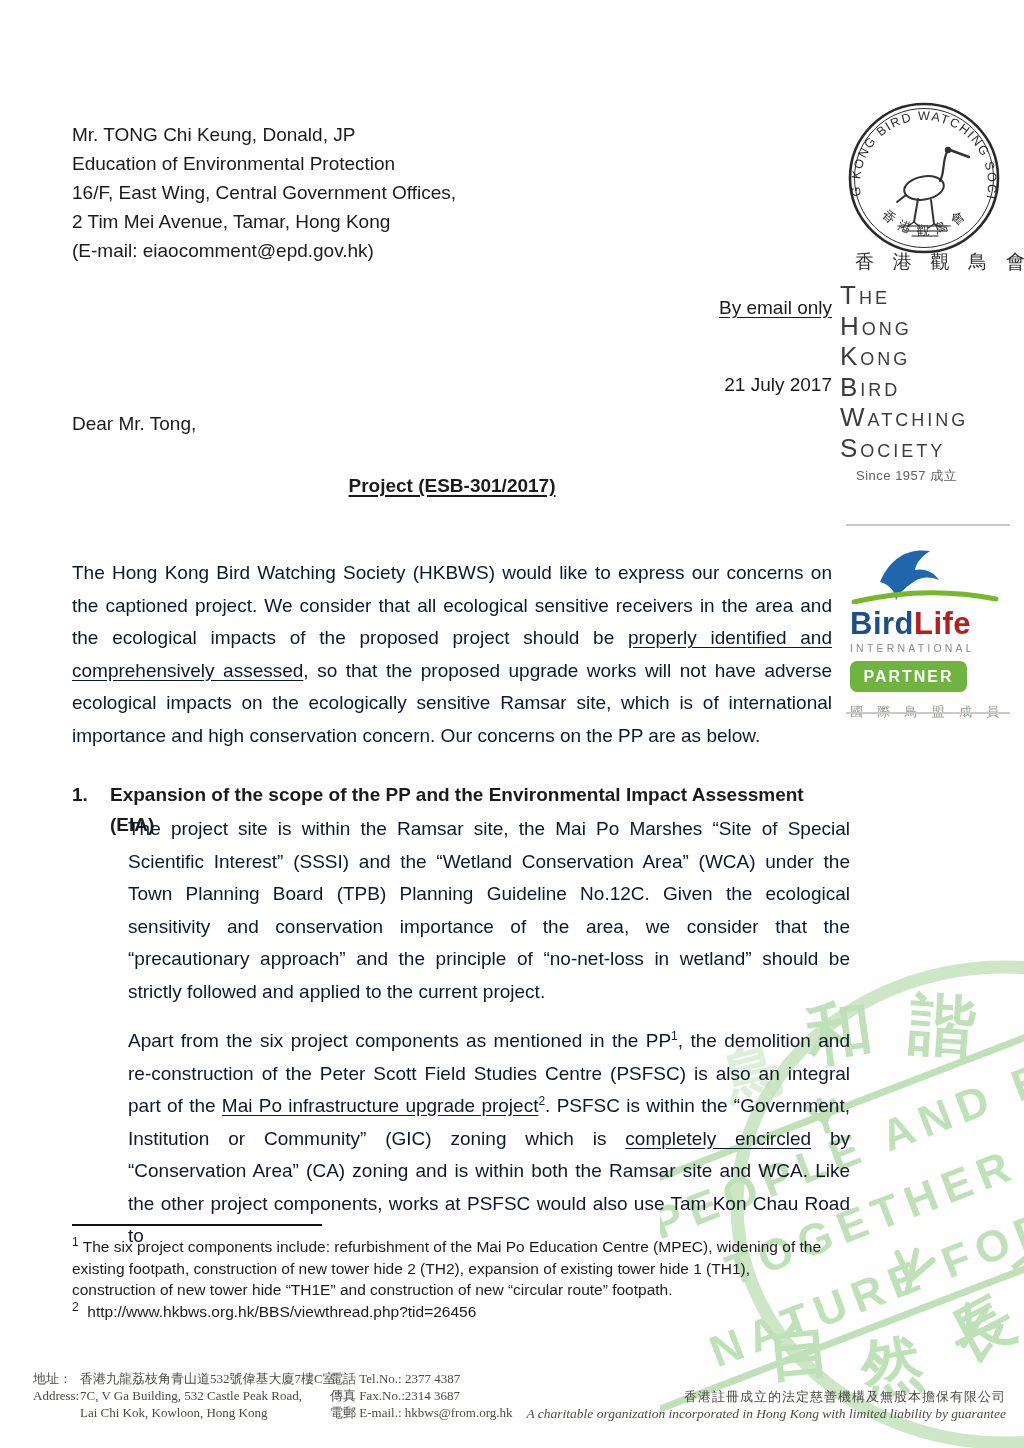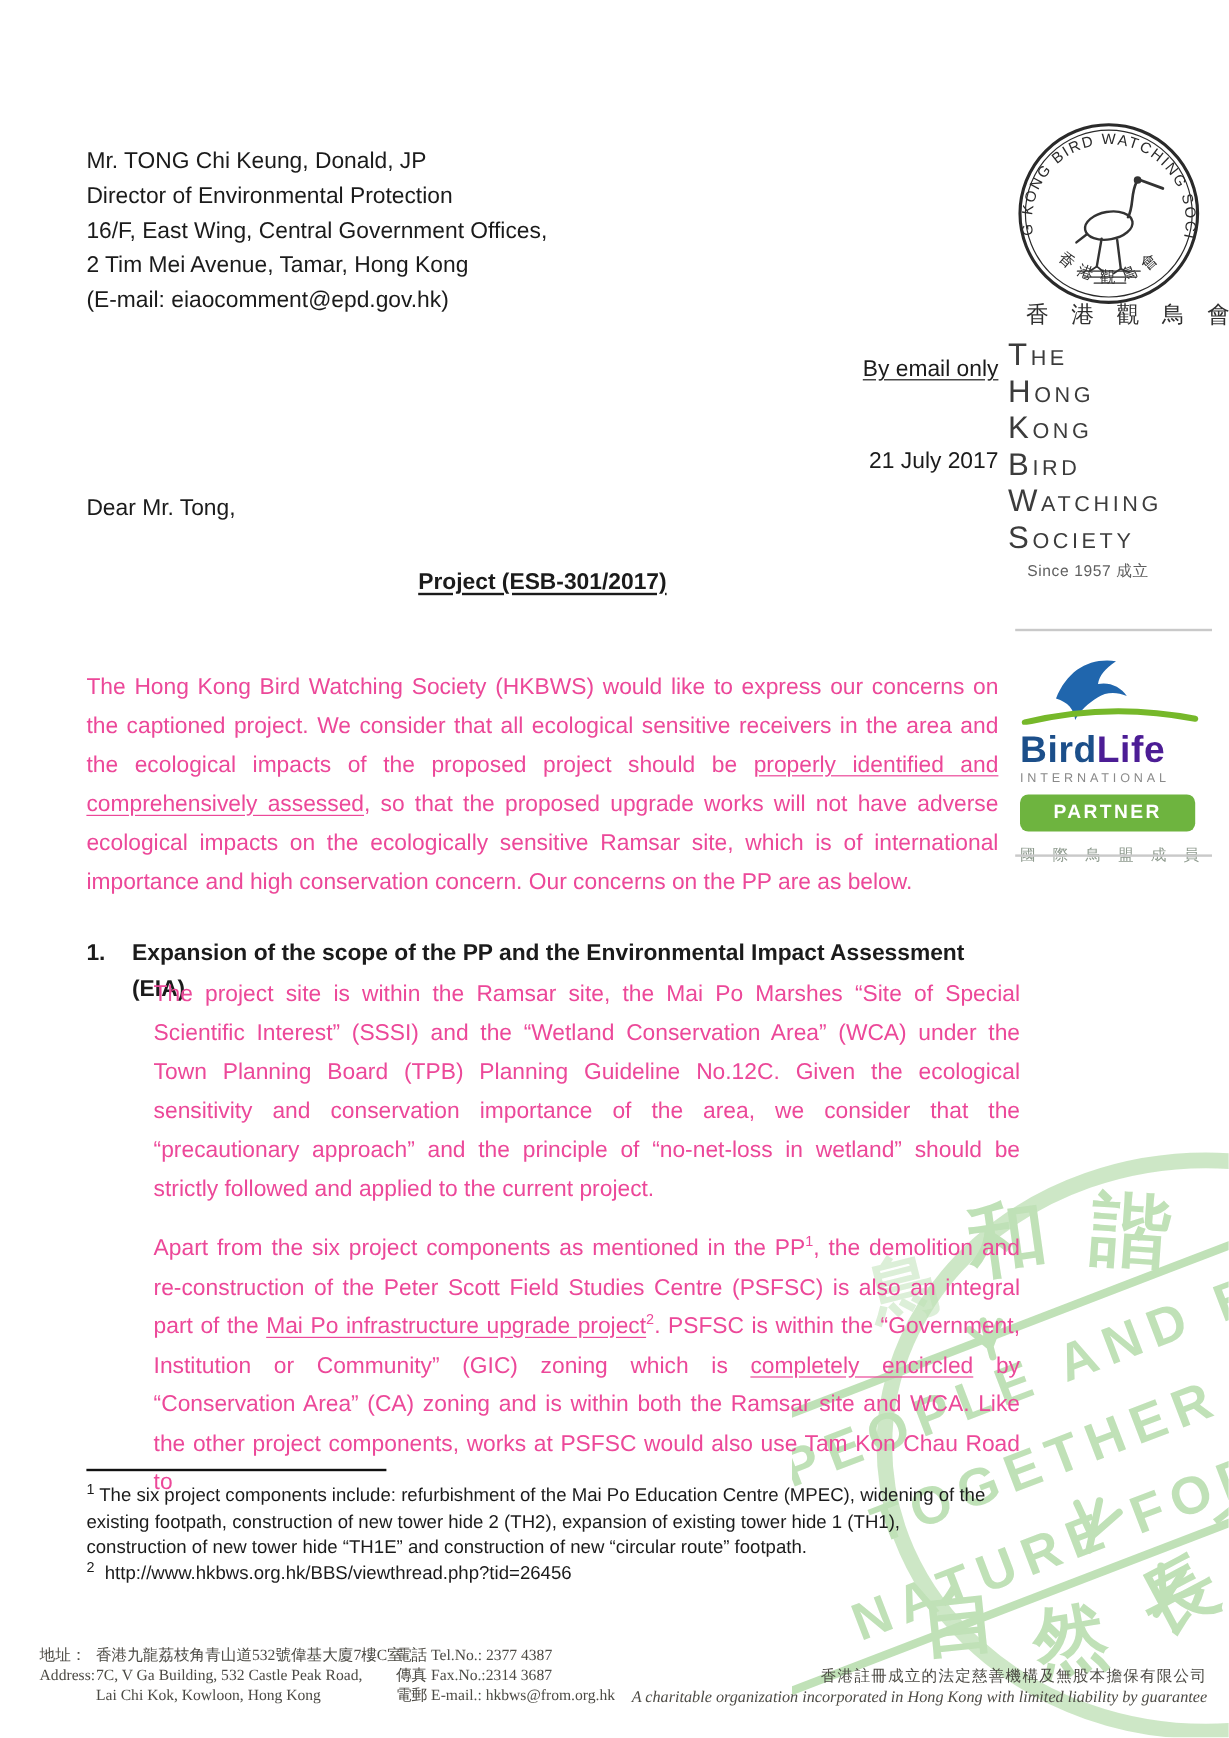--- a/index.html
+++ b/index.html
@@ -3,21 +3,21 @@
 <meta charset="utf-8">
 <style>
   html,body{margin:0;padding:0;background:#ffffff;}
   .page{position:relative;width:1024px;height:1448px;background:#ffffff;overflow:hidden;
         font-family:"Liberation Sans",sans-serif;color:#1b1b1b;}
   .fg{position:absolute;inset:0;z-index:1;}
   .wm{position:absolute;left:660px;top:950px;z-index:0;pointer-events:none;}
 
   
   .blk{position:absolute;left:72px;width:760px;}
-  .body-text{font-size:19px;line-height:32.5px;text-align:justify;color:#ec4899;}
+  .body-text{font-size:19px;line-height:32.5px;text-align:justify;color:#0f172a;}
   .recipient{font-size:19px;line-height:29px;}
   .right-al{text-align:right;font-size:19px;}
   .u{text-decoration:underline;text-underline-offset:3px;}
   sup{font-size:12px;line-height:0;vertical-align:super;}
   .subject{text-align:center;font-weight:bold;font-size:19px;line-height:34px;}
   .subject .u{text-decoration-thickness:2px;}
   .sec-row{display:flex;font-weight:bold;font-size:19px;line-height:30px;}
   .sec-num{width:38px;flex:0 0 38px;}
   .indent{margin-left:56px;width:722px;}
   .fn-rule{position:absolute;left:72px;top:1224px;width:250px;height:2px;background:#111;}
@@ -25,23 +25,23 @@
   .footnotes p{margin:0;}
 
   
   .org-cn{position:absolute;left:855px;top:249px;font-size:19px;letter-spacing:7px;color:#2f2f2f;white-space:nowrap;}
   .wordmark{position:absolute;left:840px;top:280px;font-size:26px;line-height:30.5px;
             font-variant:small-caps;letter-spacing:3px;color:#3c3c3c;font-weight:500;}
   .since{position:absolute;left:856px;top:467px;font-size:13px;color:#5f5f5f;letter-spacing:.5px;}
   .side-rule{position:absolute;left:846px;width:164px;height:2px;background:#c9c9c9;}
   .birdlife{position:absolute;left:850px;top:542px;width:158px;}
   .bl-name{font-size:31px;font-weight:bold;letter-spacing:.5px;margin-top:0px;line-height:32px;}
-  .bl-bird{color:#1c4f8a;} .bl-life{color:#4c1d95;}
+  .bl-bird{color:#1c4f8a;} .bl-life{color:#b91c1c;}
   .bl-intl{font-size:10.5px;letter-spacing:3.2px;color:#8a8a8a;margin-top:2px;}
-  .bl-badge{width:146px;height:31px;margin-top:7px;background:#6eb43f;border-radius:7px;
+  .bl-badge{width:117px;height:31px;margin-top:7px;background:#6eb43f;border-radius:7px;
             color:#ffffff;font-weight:bold;font-size:16px;letter-spacing:2px;
             display:flex;align-items:center;justify-content:center;}
   .bl-cap{font-size:13px;letter-spacing:5.5px;color:#8f9b8f;margin-top:11px;white-space:nowrap;}
 
   
   .footer{position:absolute;top:1366px;left:0;width:1024px;font-family:"Liberation Serif",serif;
           color:#4c4a44;font-size:13px;line-height:17px;}
   .f-left{position:absolute;left:33px;top:4px;}
   .f-grid{display:grid;grid-template-columns:47px auto;column-gap:0px;}
   .f-mid{position:absolute;left:330px;top:4px;}
@@ -85,21 +85,21 @@
         <text x="58" y="246">TOGETHER</text>
         <text x="14" y="316">NATURE FOREVER</text>
       </g>
     </g>
   </svg>
 
   <div class="fg">
 
     <div class="blk recipient" style="top:120px;">
       <div>Mr. TONG Chi Keung, Donald, JP</div>
-      <div>Director of Environmental Protection</div>
+      <div>Education of Environmental Protection</div>
       <div>16/F, East Wing, Central Government Offices,</div>
       <div>2 Tim Mei Avenue, Tamar, Hong Kong</div>
       <div>(E-mail: eiaocomment@epd.gov.hk)</div>
     </div>
 
     <div class="blk right-al" style="top:297px;">
       <span class="u">By email only</span>
     </div>
 
     <div class="blk right-al" style="top:374px;">21 July 2017</div>

